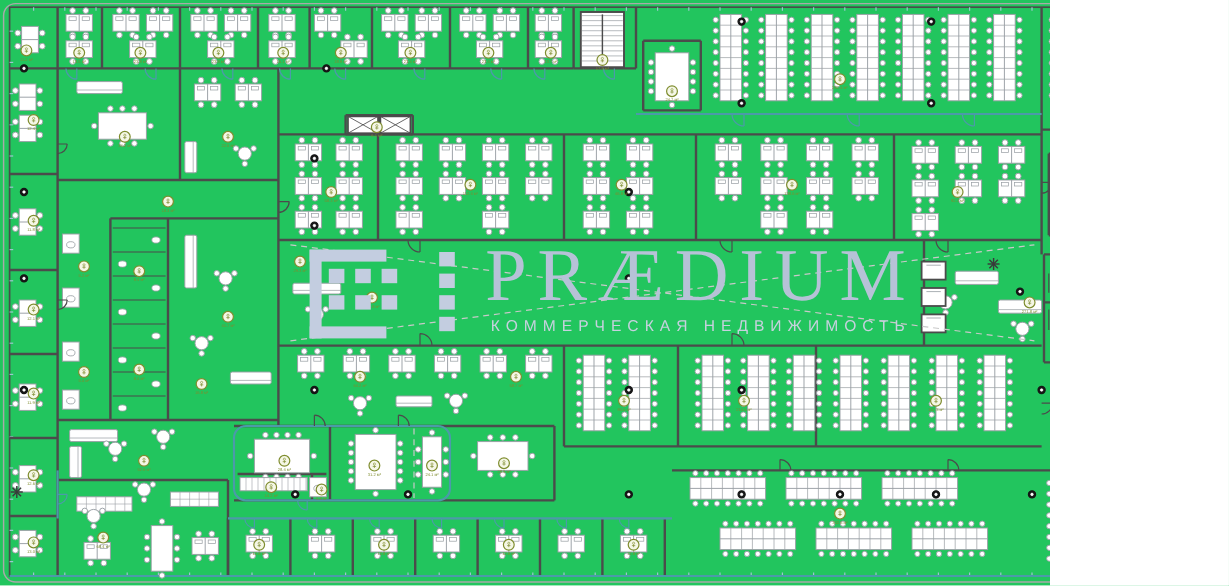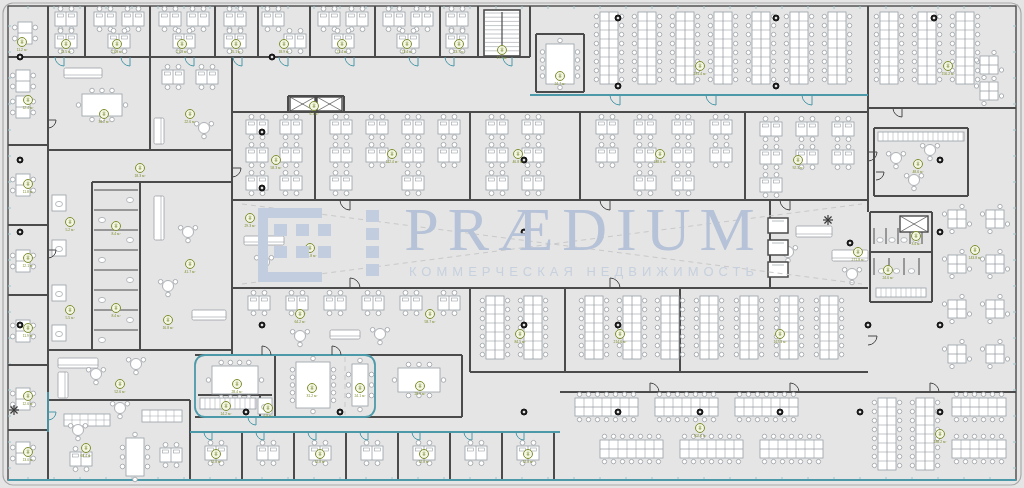--- a/index.html
+++ b/index.html
@@ -1,16 +1,16 @@
 <!DOCTYPE html>
 <html><head>
 <meta charset="utf-8">
 <style>
   html,body{margin:0;padding:0;background:#fff;}
-  .stage{position:relative;width:1024px;height:488px;background:#e5e5e5;overflow:hidden;
+  .stage{position:relative;width:875px;height:488px;background:#22c55e;overflow:hidden;
          font-family:"Liberation Sans",sans-serif;}
   svg{display:block;}
   .wm-title{font-family:"Liberation Serif",serif;font-weight:400;}
   .wm-sub{font-family:"Liberation Sans",sans-serif;font-weight:400;}
 </style>
 </head>
 <body>
 
 <div class="stage">
   <svg id="plan" width="1024" height="488" viewBox="0 0 1024 488">

